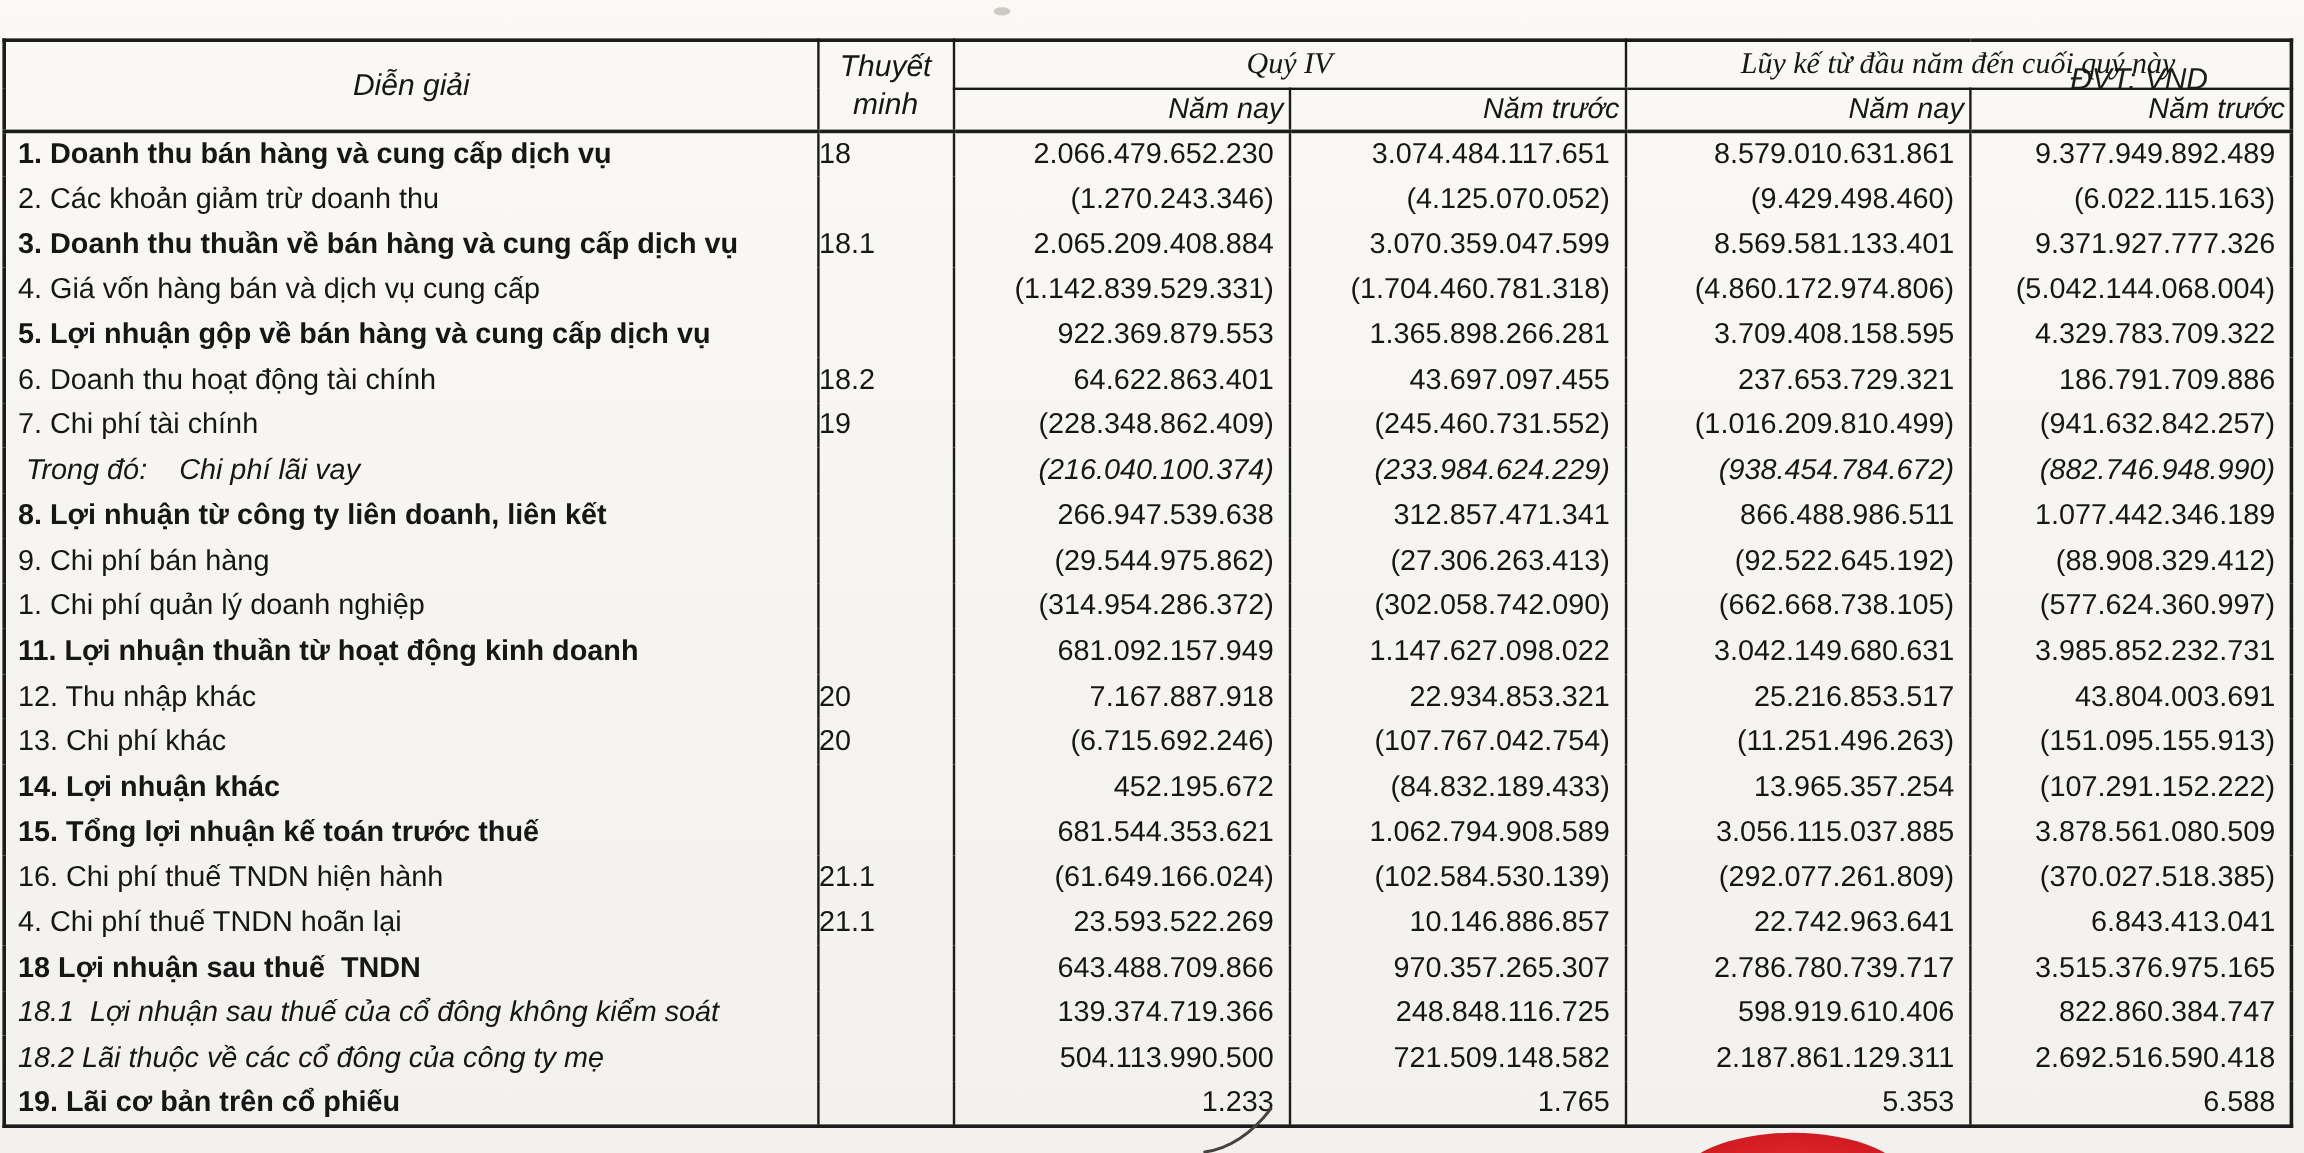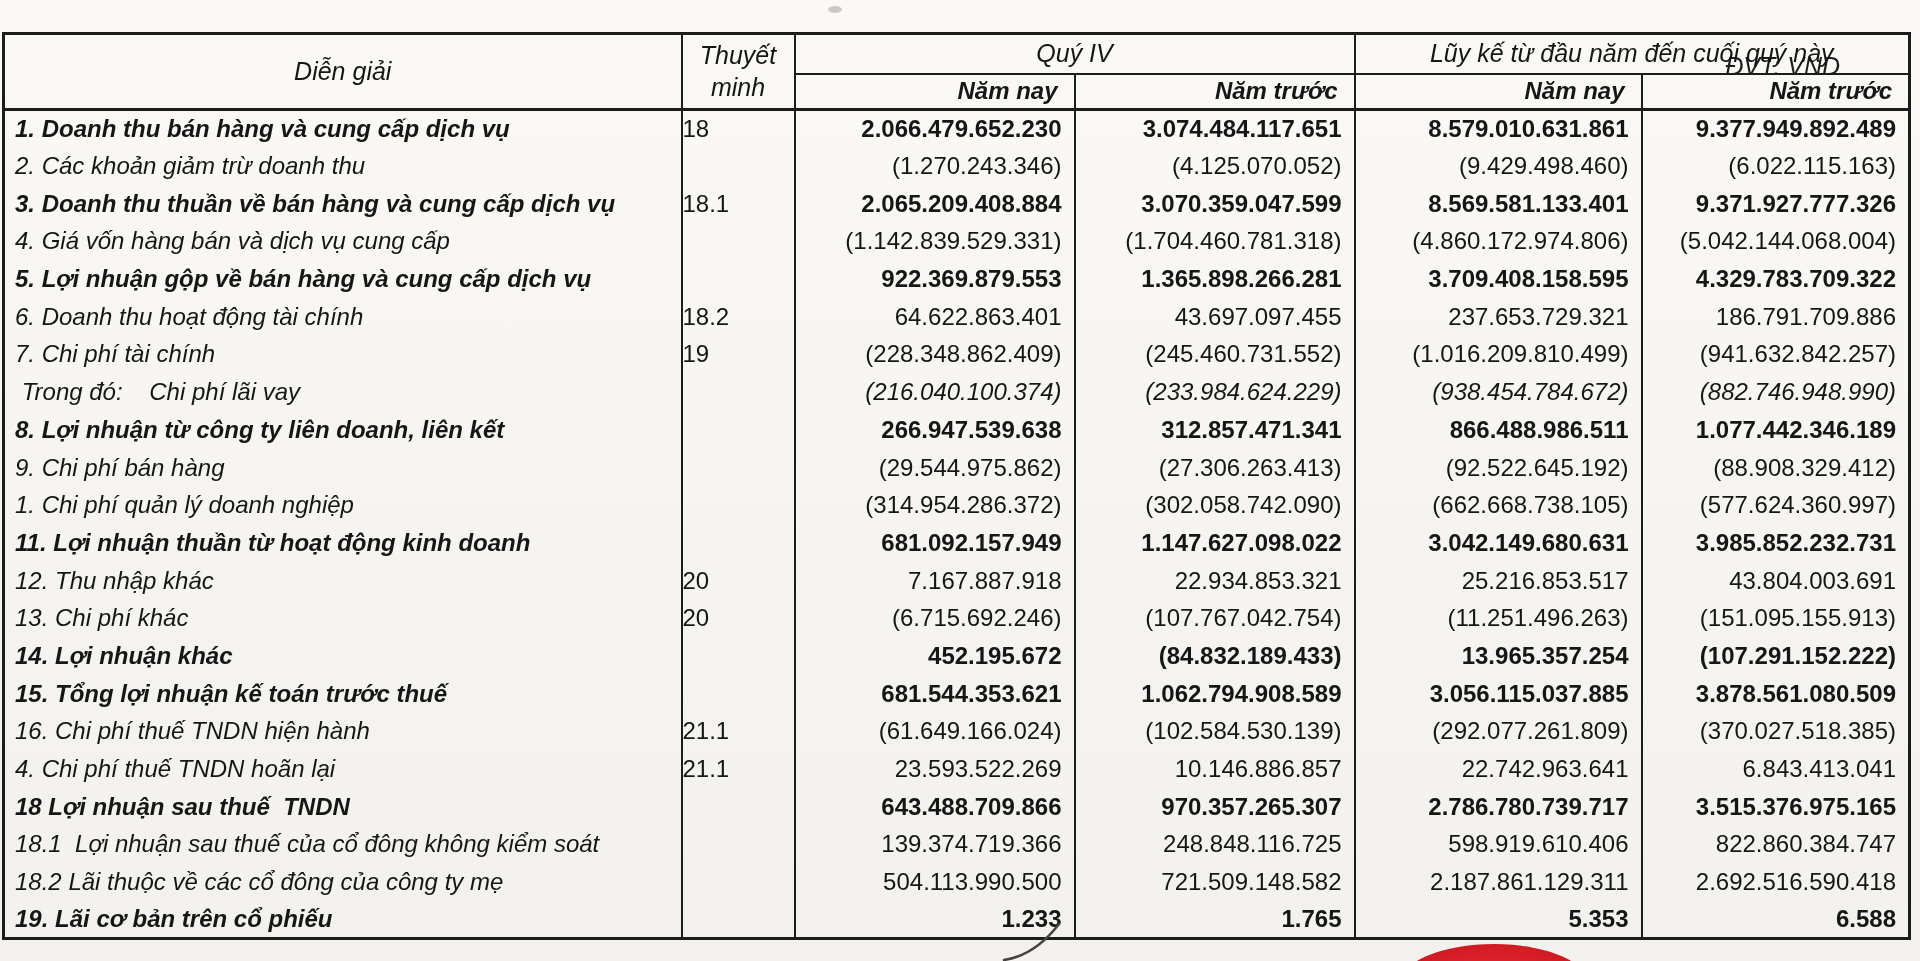--- a/index.html
+++ b/index.html
@@ -27,36 +27,36 @@
   }
   .fin col.c1 { width: 678px; }
   .fin col.c2 { width: 113px; }
   .fin col.c3 { width: 280px; }
   .fin col.c4 { width: 280px; }
   .fin col.c5 { width: 287px; }
   .fin col.c6 { width: 268px; }
   .fin th { font-weight: normal; font-style: italic; padding: 0; vertical-align: middle; }
   .bl { border-left: 2px solid #1c1c1c; }
   tr.band th { height: 40px; font-size: 25px; text-align: center; }
-  th.band-cell { border-bottom: 2px solid #1c1c1c; }
+  th.band-cell { border-bottom: 2px solid #1c1c1c; font-family: Liberation Serif, serif; }
   th.h-desc { font-size: 26px; text-align: center; border-bottom: 3px solid #1c1c1c; }
   th.h-note { font-size: 25px; text-align: center; line-height: 1.25; padding: 2px 8px;
               border-bottom: 3px solid #1c1c1c; }
-  tr.sub th { height: 36px; font-size: 24px; text-align: right; padding-right: 16px;
-              border-bottom: 3px solid #1c1c1c; font-weight: bold; }
+  tr.sub th { height: 36px; font-size: 24px; text-align: right; padding-right: 4px;
+              border-bottom: 3px solid #1c1c1c; }
   tbody td {
     height: 37.7px; font-size: 24px; padding: 0;
     vertical-align: middle; overflow: hidden;
   }
-  td.c-desc { text-align: left; padding-left: 10px; white-space: pre; font-style: italic; }
+  td.c-desc { text-align: left; padding-left: 10px; white-space: pre; }
   td.c-note { text-align: left; }
   td.c-num  { text-align: right; padding-right: 12px; white-space: nowrap; }
   tr.ls-bold   td.c-desc { font-weight: 700; }
   tr.ls-italic td.c-desc { font-style: italic; }
-  tr.vs-bold   td.c-num  { font-weight: 700; }
+  tr.vs-bold   td.c-num  { font-weight: 400; }
   tr.vs-italic td.c-num  { font-style: italic; }
   .stamp {
     position: absolute; left: 1398px; top: 944px; width: 192px; height: 84px;
     background: radial-gradient(ellipse at 50% 55%, #e8343b 0%, #d81f27 55%, #c2151d 100%);
     border-radius: 50%;
   }
   .pen-mark { position: absolute; left: 996px; top: 920px; }
   .noise-dot {
     position: absolute; left: 828px; top: 6px; width: 14px; height: 7px;
     background: #b9b7b2; border-radius: 50%; opacity: .7;

